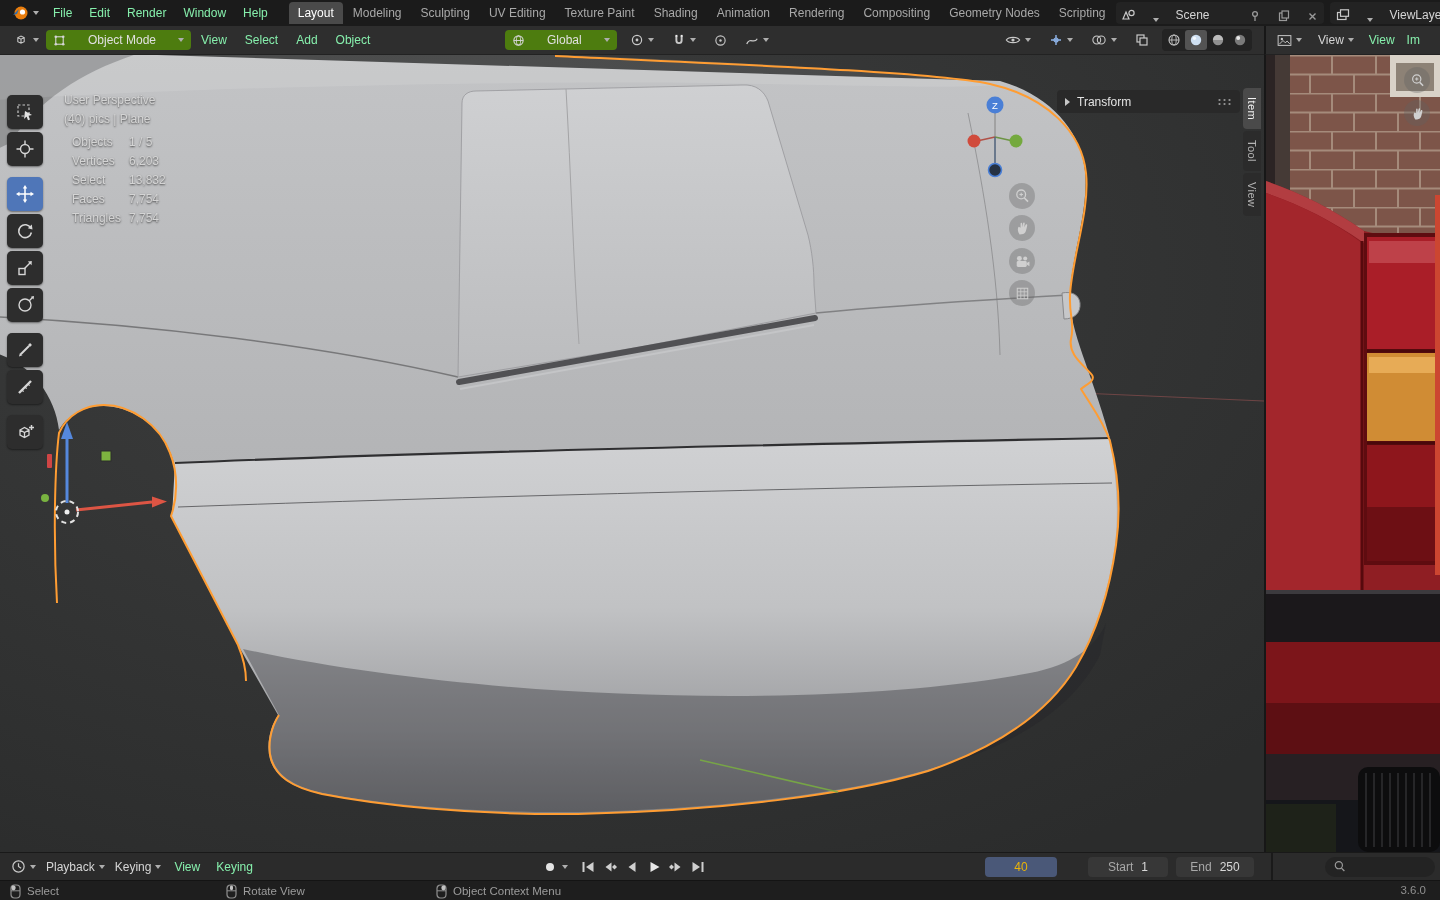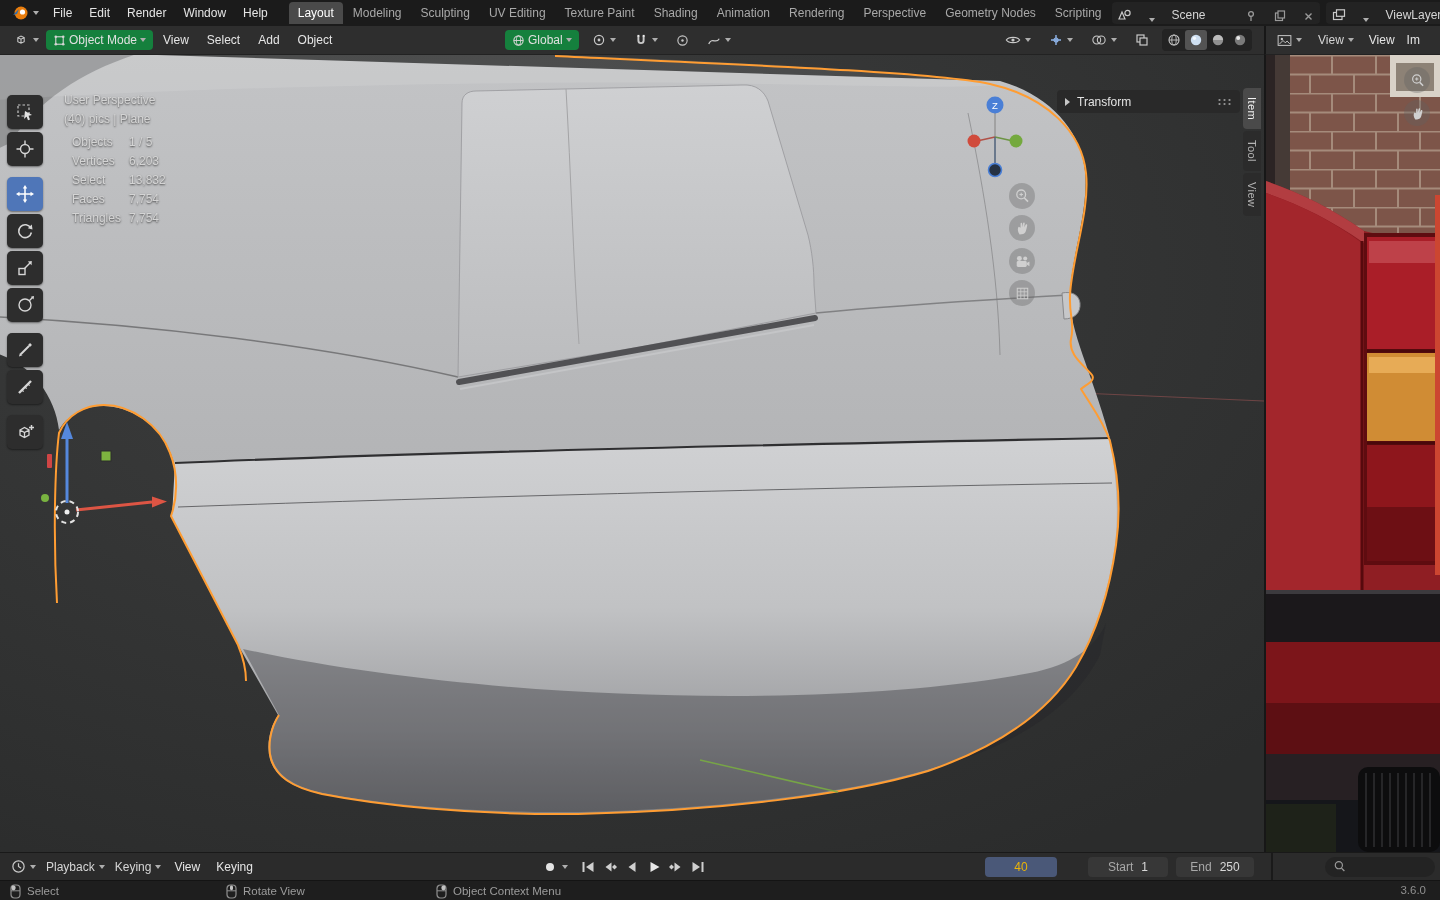--- a/index.html
+++ b/index.html
@@ -3,34 +3,34 @@
 <meta charset="utf-8">
 <style>
   html,body{margin:0;padding:0;background:#101010;}
   .app{position:relative;width:1440px;height:900px;overflow:hidden;background:#1b1b1b;
        font-family:"Liberation Sans",sans-serif;font-size:12px;color:#d5d5d5;-webkit-font-smoothing:antialiased;}
   .abs{position:absolute;}
   svg{display:block;}
   
   .topbar{position:absolute;top:0;left:0;width:1440px;height:26px;background:#1b1b1b;
           display:flex;align-items:center;padding:0 6px;box-sizing:border-box;gap:1px;}
-  .menu{padding:3px 8px;color:#e5e5e5;border-radius:3px;white-space:nowrap;}
+  .menu{padding:3px 8px;color:#86efac;border-radius:3px;white-space:nowrap;}
   .ws-tabs{display:flex;margin-left:12px;gap:1px;align-items:center;}
   .ws-tab{padding:4px 9px;color:#a9a9a9;border-radius:4px 4px 0 0;white-space:nowrap;text-align:center;}
   .ws-tab.active{background:#4a4a4a;color:#fff;}
   .top-right{margin-left:auto;display:flex;align-items:center;gap:6px;}
   .widget{display:flex;align-items:flex-end;gap:17px;background:#232323;border-radius:4px;padding:2px 6px;height:18px;}
   .chev{width:0;height:0;border-left:3.5px solid transparent;border-right:3.5px solid transparent;border-top:4px solid #aeaeae;}
   
   .vp-header{position:absolute;top:26px;left:0;width:1264px;height:29px;background:#2e2e2e;
              border-bottom:1px solid #222;display:flex;align-items:center;padding:0 8px;box-sizing:border-box;gap:2px;}
   .img-header{position:absolute;top:26px;left:1264px;width:176px;height:29px;background:#2e2e2e;border-left:2px solid #171717;
               border-bottom:1px solid #222;display:flex;align-items:center;padding:0 6px;box-sizing:border-box;gap:6px;}
   .hbtn{display:flex;align-items:center;gap:4px;padding:3px 5px;border-radius:4px;}
-  .dd{display:flex;align-items:center;gap:3px;background:#15803d;border-radius:4px;padding:3px 7px;color:#e0e0e0;white-space:nowrap;}
+  .dd{display:flex;align-items:center;gap:22px;background:#4d7c0f;border-radius:4px;padding:3px 7px;color:#e0e0e0;white-space:nowrap;}
   .lbl{color:#9c9c9c;margin:0 4px 0 10px;white-space:nowrap;}
   .hdr-center{position:absolute;left:505px;display:flex;align-items:center;gap:8px;}
   .hdr-right{position:absolute;right:12px;display:flex;align-items:center;gap:8px;}
   .pill{display:flex;align-items:center;background:#232323;border-radius:4px;padding:1px;}
   .pill .cell{width:22px;height:20px;display:flex;align-items:center;justify-content:center;border-radius:3px;}
   .pill .cell.active{background:#535353;}
   
   .viewport{position:absolute;top:55px;left:0;width:1264px;height:797px;overflow:hidden;background:#2e2e2e;}
   .tool-row{position:absolute;top:0;left:0;right:0;height:27px;background:#2a2a2a;z-index:6;
             display:flex;align-items:center;padding:0 8px;border-bottom:1px solid rgba(0,0,0,.3);}
@@ -99,21 +99,21 @@
 
     <div class="ws-tabs">
       <div class="ws-tab active">Layout</div>
       <div class="ws-tab">Modeling</div>
       <div class="ws-tab">Sculpting</div>
       <div class="ws-tab">UV Editing</div>
       <div class="ws-tab">Texture Paint</div>
       <div class="ws-tab">Shading</div>
       <div class="ws-tab">Animation</div>
       <div class="ws-tab">Rendering</div>
-      <div class="ws-tab">Perspective</div>
+      <div class="ws-tab">Compositing</div>
       <div class="ws-tab">Geometry Nodes</div>
       <div class="ws-tab">Scripting</div>
     </div>
 
     <div class="top-right">
       <div class="widget">
         <svg width="14" height="14" viewBox="0 0 14 14">
           <circle cx="9.5" cy="5" r="2.6" fill="none" stroke="#c9c9c9" stroke-width="1.2"></circle>
           <path d="M4,4 L7,11 H1 Z" fill="none" stroke="#c9c9c9" stroke-width="1.2"></path>
         </svg>

